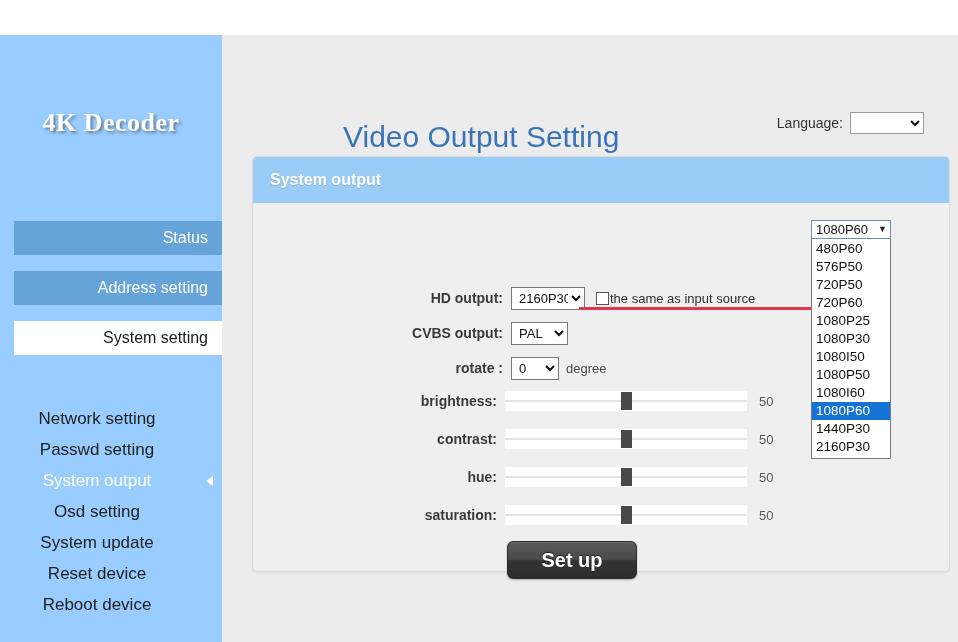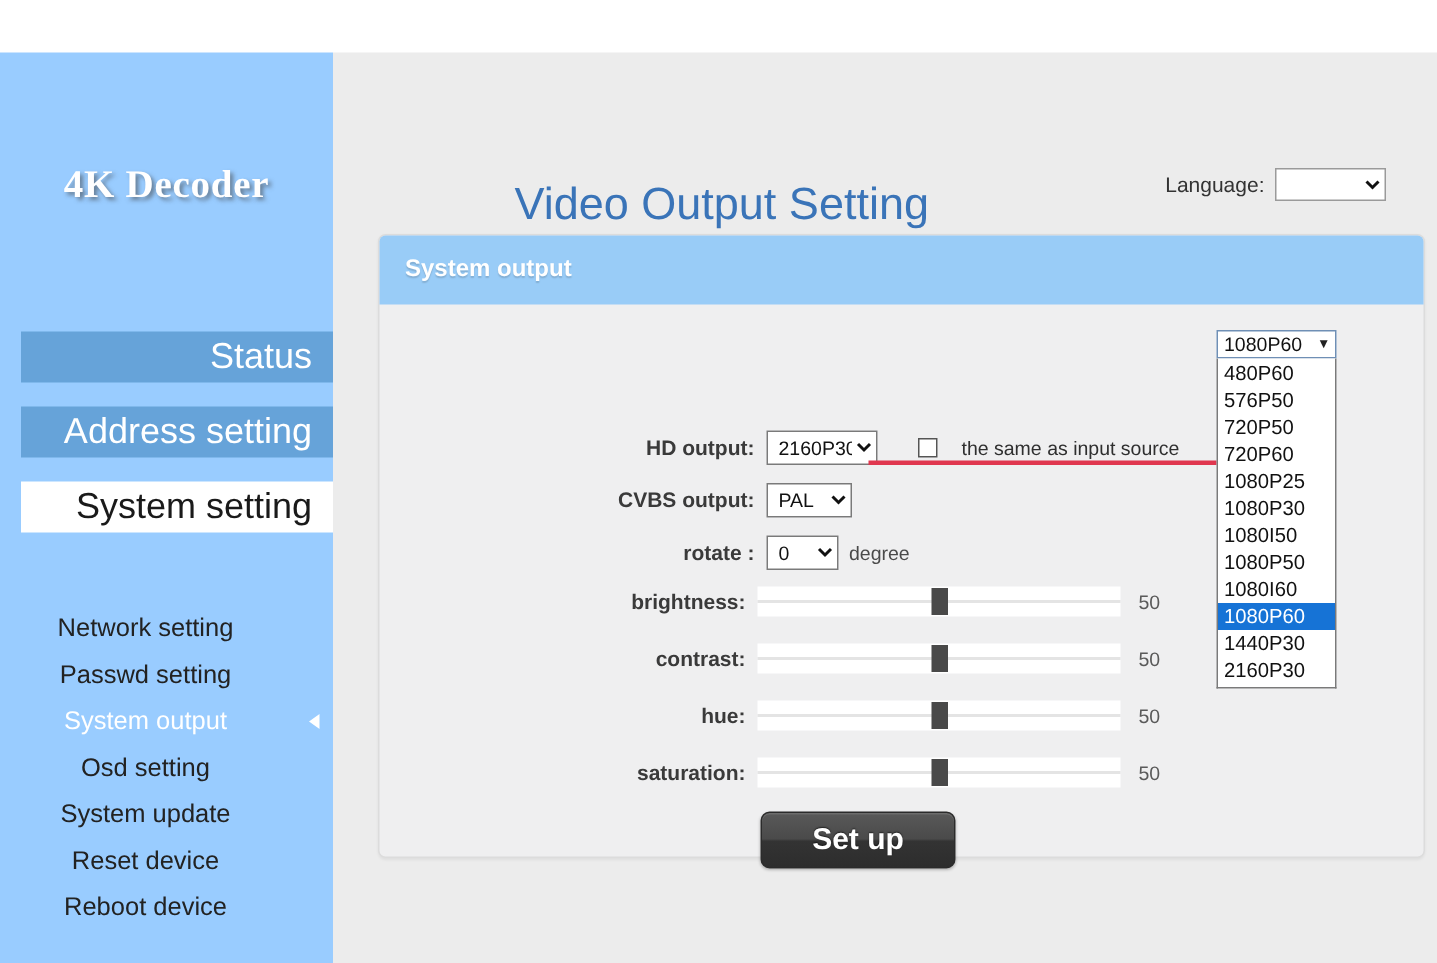--- a/index.html
+++ b/index.html
@@ -58,21 +58,21 @@
   }
   .brand-line { display: block; white-space: nowrap; }
 
   .nav-main {
     position: absolute;
     left: 14px;
     width: 208px;
     height: 34px;
     background: #66a3d9;
     color: #ffffff;
-    font-size: 24px;
+    font-size: 16px;
     line-height: 34px;
     text-align: right;
     padding-right: 14px;
     box-sizing: border-box;
     white-space: nowrap;
   }
   .nav-main.active {
     background: #ffffff;
     color: #1a1a1a;
   }
@@ -201,22 +201,22 @@
 
   .suffix {
     font-size: 13px;
     color: #4a4a4a;
     margin-left: 7px;
     white-space: nowrap;
   }
   #chk-wrap {
     display: flex;
     align-items: center;
-    margin-left: 27px;
-    gap: 16px;
+    margin-left: 11px;
+    gap: 1px;
   }
   #chk-same {
     width: 13px; height: 13px;
     margin: 0;
     border: 1px solid #555;
     background: #fff;
     -webkit-appearance: none;
     appearance: none;
     box-sizing: border-box;
   }

